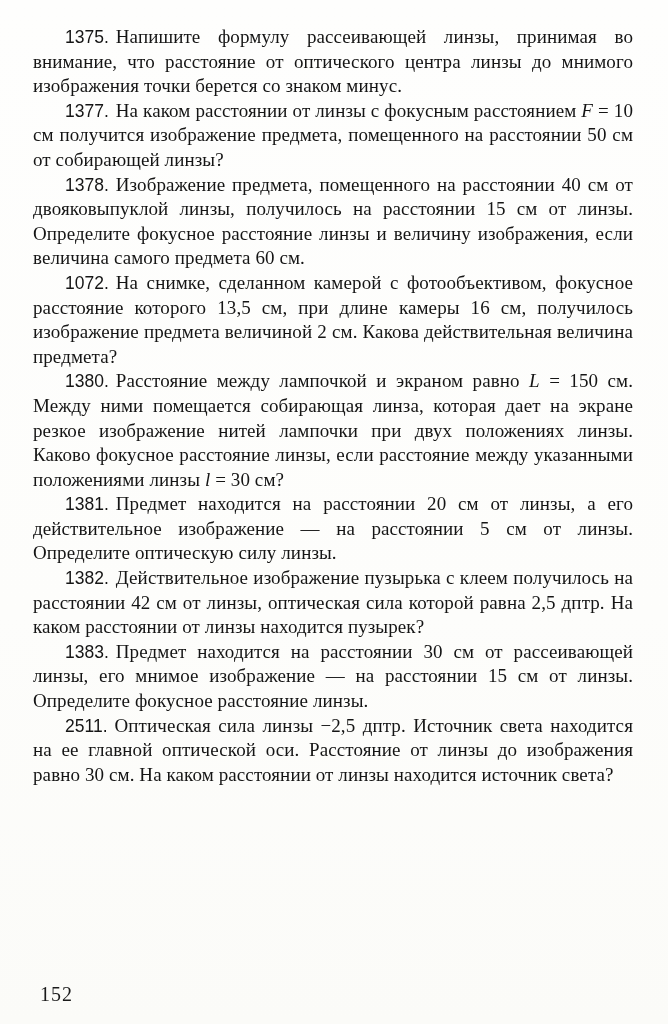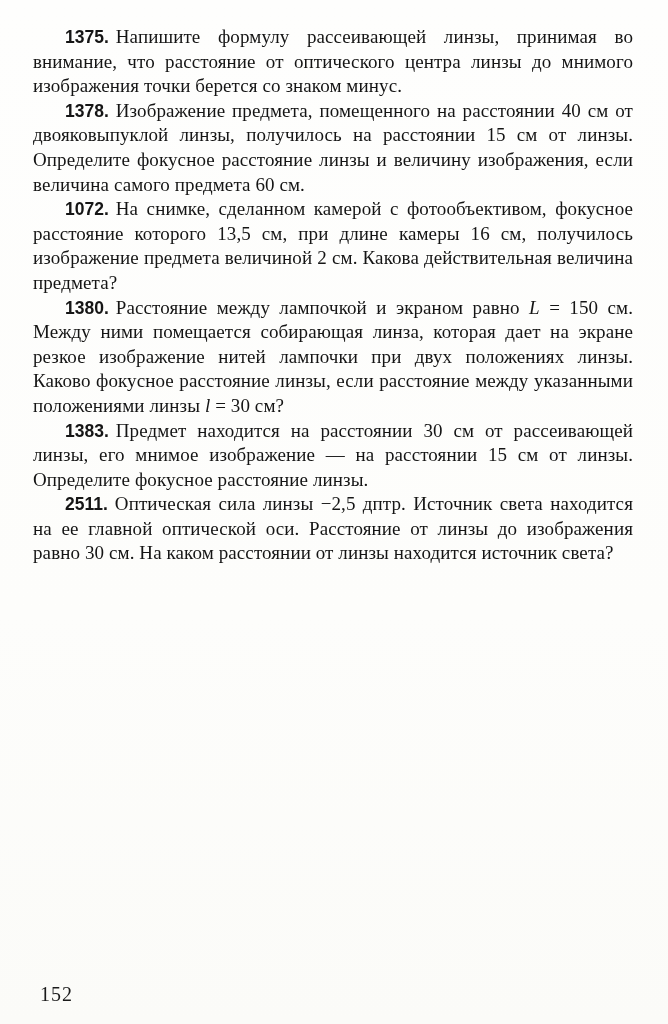--- a/index.html
+++ b/index.html
@@ -23,21 +23,21 @@
     text-indent: 32px;
     text-align: justify;
     font-size: 19px;
     line-height: 24.6px;
     letter-spacing: 0.1px;
     hyphens: auto;
     -webkit-hyphens: auto;
   }
   .problem .num {
     font-family: "Liberation Sans", sans-serif;
-    font-weight: 700;
+    font-weight: 400;
     font-size: 17.5px;
     margin-right: 7px;
     letter-spacing: 0;
   }
   .problem i { font-style: italic; }
   .page-number {
     position: absolute;
     left: 40px;
     bottom: 18px;
     font-size: 20px;
@@ -47,28 +47,31 @@
 </style>
 </head>
 <body>
 
 <div class="page">
   <div class="text-block">
 
     <p class="problem"><span class="num">1375.</span><span>Напишите формулу рассеивающей линзы, принимая во внимание, что расстояние от оптического центра линзы до мнимого изображения точки берется со знаком минус.</span></p>
 
 
+    <p class="problem"><span class="num">1377.</span><span>На каком расстоянии от линзы с фокусным расстоянием <i>F</i> = 10 см получится изображение предмета, помещенного на расстоянии 50 см от собирающей линзы?</span></p>
 
     <p class="problem"><span class="num">1378.</span><span>Изображение предмета, помещенного на расстоянии 40 см от двояковыпуклой линзы, получилось на расстоянии 15 см от линзы. Определите фокусное расстояние линзы и величину изображения, если величина самого предмета 60 см.</span></p>
 
     <p class="problem"><span class="num">1072.</span><span>На снимке, сделанном камерой с фотообъективом, фокусное расстояние которого 13,5 см, при длине камеры 16 см, получилось изображение предмета величиной 2 см. Какова действительная величина предмета?</span></p>
 
     <p class="problem"><span class="num">1380.</span><span>Расстояние между лампочкой и экраном равно <i>L</i> = 150 см. Между ними помещается собирающая линза, которая дает на экране резкое изображение нитей лампочки при двух положениях линзы. Каково фокусное расстояние линзы, если расстояние между указанными положениями линзы <i>l</i> = 30 см?</span></p>
 
+    <p class="problem"><span class="num">1381.</span><span>Предмет находится на расстоянии 20 см от линзы, а его действительное изображение — на расстоянии 5 см от линзы. Определите оптическую силу линзы.</span></p>
 
+    <p class="problem"><span class="num">1382.</span><span>Действительное изображение пузырька с клеем получилось на расстоянии 42 см от линзы, оптическая сила которой равна 2,5 дптр. На каком расстоянии от линзы находится пузырек?</span></p>
 
     <p class="problem"><span class="num">1383.</span><span>Предмет находится на расстоянии 30 см от рассеивающей линзы, его мнимое изображение — на расстоянии 15 см от линзы. Определите фокусное расстояние линзы.</span></p>
 
     <p class="problem"><span class="num">2511.</span><span>Оптическая сила линзы −2,5 дптр. Источник света находится на ее главной оптической оси. Расстояние от линзы до изображения равно 30 см. На каком расстоянии от линзы находится источник света?</span></p>
 
   </div>
 
   <div class="page-number">152</div>
 </div>
 

